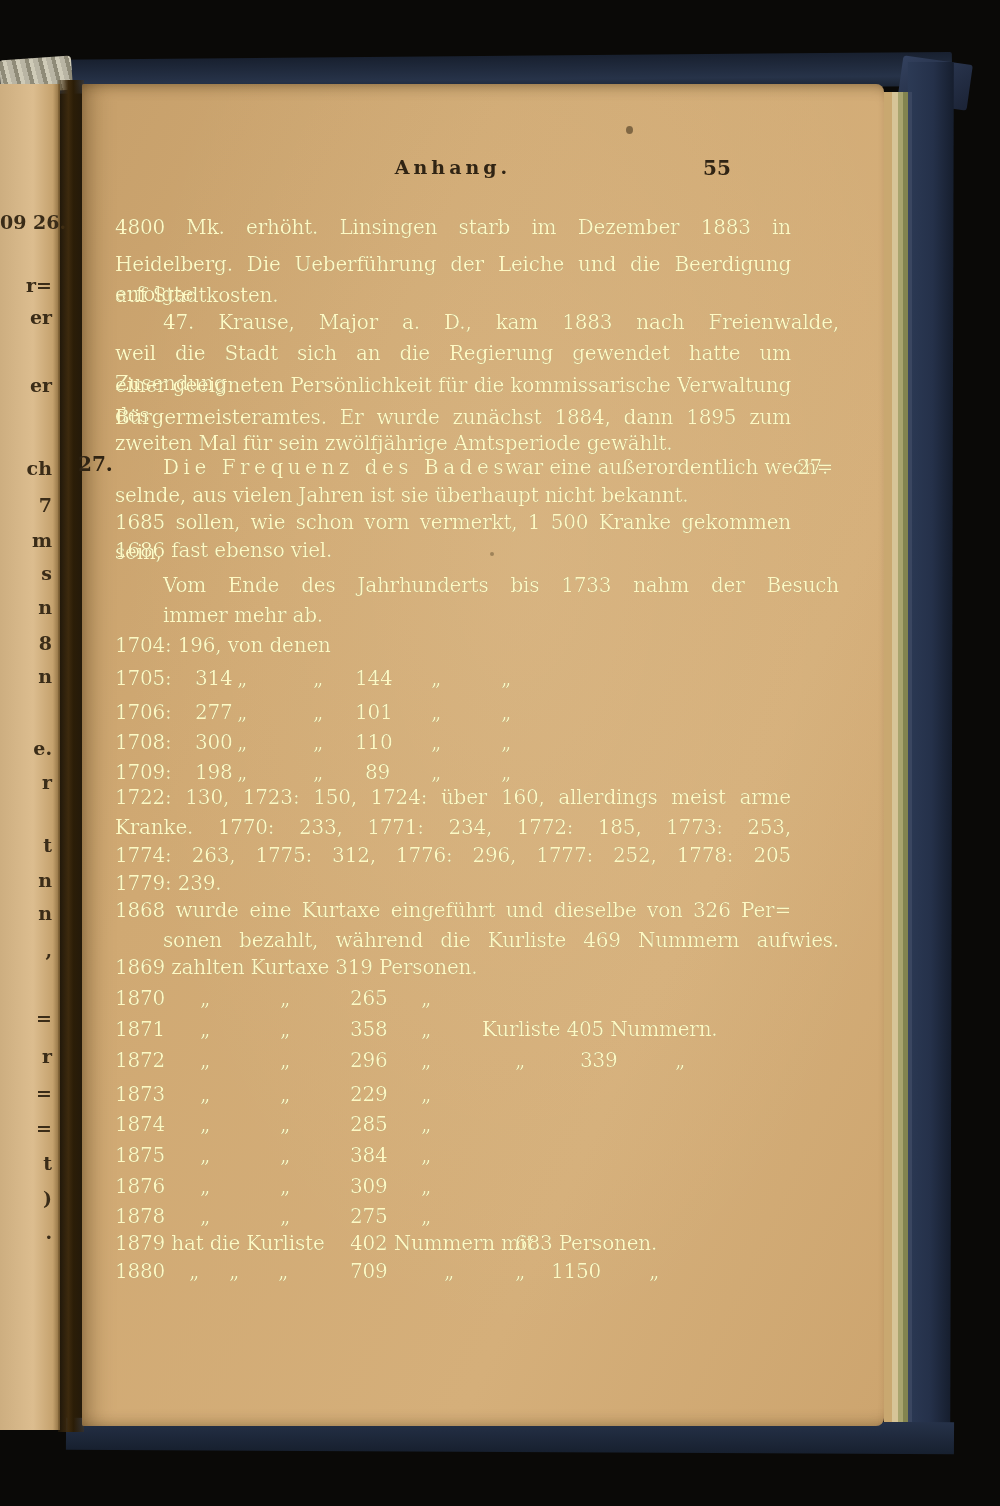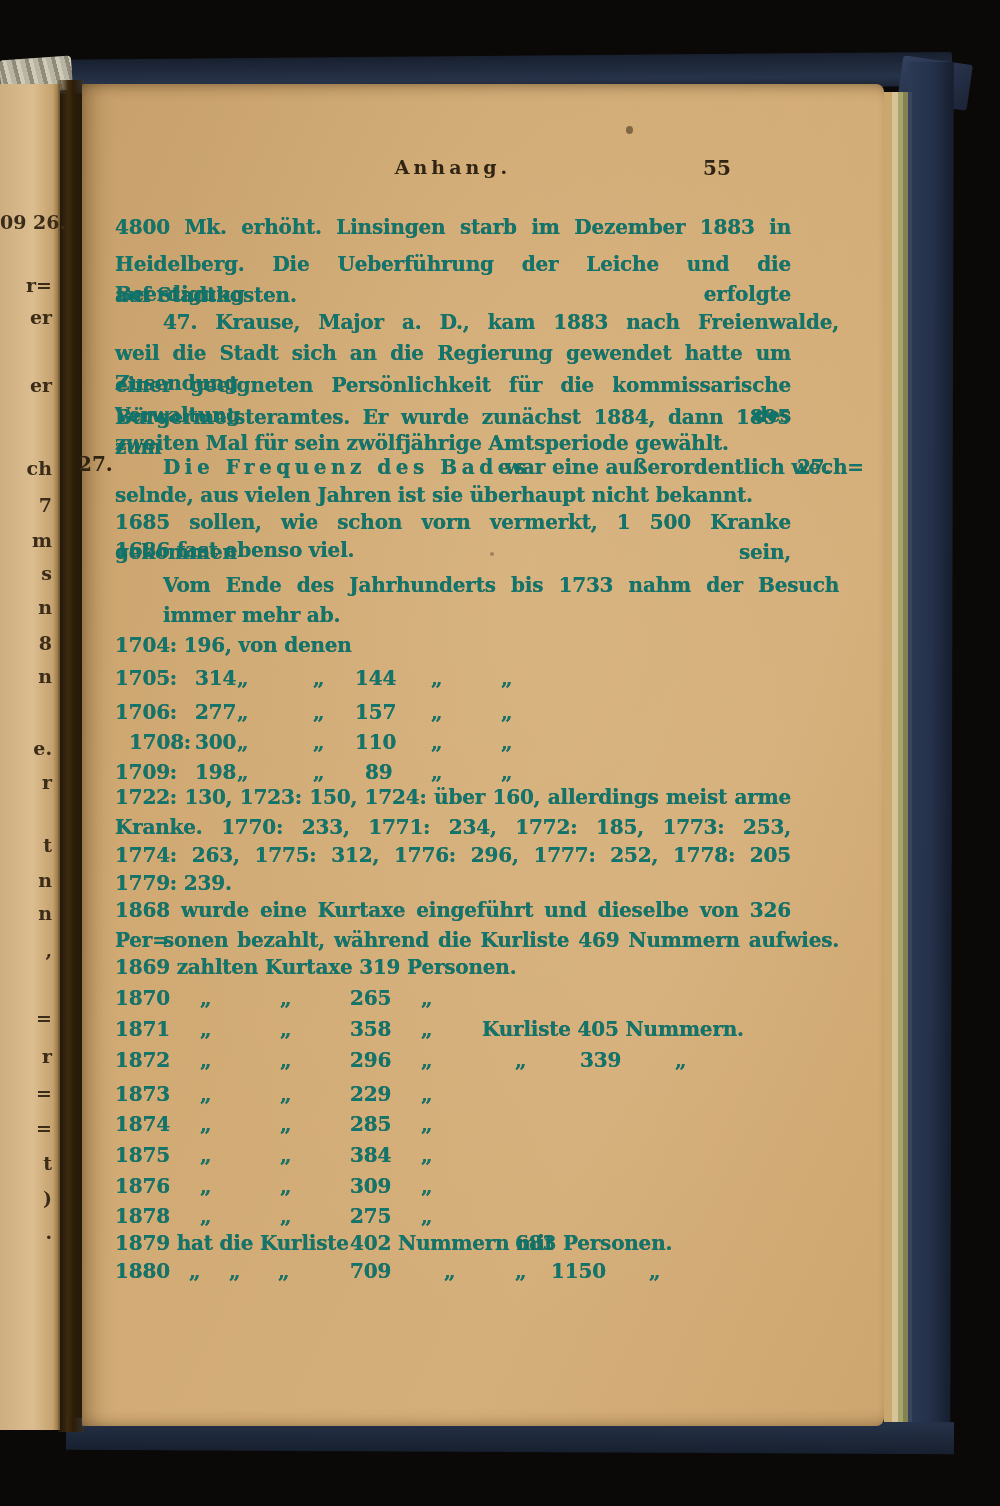--- a/index.html
+++ b/index.html
@@ -38,21 +38,21 @@
   .speck1{position:absolute;left:626px;top:126px;width:7px;height:8px;border-radius:50%;
           background:#6b5536;opacity:.8;}
   .speck2{position:absolute;left:490px;top:552px;width:4px;height:4px;border-radius:50%;
           background:#7a6340;opacity:.6;}
   .header-row{position:absolute;left:115px;top:156px;width:676px;height:30px;}
   .header-title{position:absolute;left:0;width:100%;text-align:center;
                 font-size:19px;font-weight:700;letter-spacing:4px;color:#302414;}
   .page-number{position:absolute;left:588px;top:0;font-size:20px;font-weight:700;color:#302414;}
   #textblock{position:absolute;left:115px;top:0;width:676px;height:1506px;}
   .line{position:absolute;left:0;width:676px;height:30px;line-height:30px;
-        font-size:20px;font-weight:700;letter-spacing:-0.2px;color:#0f766e;
+        font-size:20px;font-weight:400;letter-spacing:-0.2px;color:#fef9c3;
         white-space:pre;text-shadow:0 0 .5px rgba(48,36,20,.65);}
   .line.just{white-space:normal;text-align:justify;text-align-last:justify;text-justify:inter-word;}
   .seg{position:absolute;top:0;white-space:pre;}
   .seg.sp{letter-spacing:4.5px;}
   .margin-note{position:absolute;font-size:20px;font-weight:700;color:#302414;}
   #leftfrags{position:absolute;left:0;top:0;width:56px;height:1506px;}
   .frag{position:absolute;right:4px;width:52px;height:28px;line-height:28px;text-align:right;
         font-size:19px;font-weight:700;color:#3a2c18;white-space:pre;}
 </style>
 </head>
@@ -117,22 +117,22 @@
       <div class="line just" style="top: 402px;">Bürgermeisteramtes.  Er wurde zunächst 1884, dann 1895 zum</div>
       <div class="line" style="top: 428px;">zweiten Mal für sein zwölfjährige Amtsperiode gewählt.</div>
       <div class="line" style="top: 452px;"><span class="seg sp" style="left: 48px;">Die Frequenz des Bades</span><span class="seg" style="left: 390px;">war eine außerordentlich wech=</span><span class="seg" style="left: 682px;">27.</span></div>
       <div class="line" style="top: 480px;">selnde, aus vielen Jahren ist sie überhaupt nicht bekannt.</div>
       <div class="line just" style="top: 507px;">1685 sollen, wie schon vorn vermerkt, 1 500 Kranke gekommen sein,</div>
       <div class="line" style="top: 535px;">1686 fast ebenso viel.</div>
       <div class="line just" style="top: 570px; padding-left: 48px;">Vom Ende des Jahrhunderts bis 1733 nahm der Besuch</div>
       <div class="line" style="top: 600px; padding-left: 48px;">immer mehr ab.</div>
       <div class="line" style="top: 630px;"><span class="seg" style="left: 0px;">1704: 196, von denen</span></div>
       <div class="line" style="top: 663px;"><span class="seg" style="left: 0px;">1705:</span><span class="seg" style="left: 80px;">314</span><span class="seg" style="left: 122px;">„</span><span class="seg" style="left: 198px;">„</span><span class="seg" style="left: 240px;">144</span><span class="seg" style="left: 316px;">„</span><span class="seg" style="left: 386px;">„</span></div>
-      <div class="line" style="top: 697px;"><span class="seg" style="left: 0px;">1706:</span><span class="seg" style="left: 80px;">277</span><span class="seg" style="left: 122px;">„</span><span class="seg" style="left: 198px;">„</span><span class="seg" style="left: 240px;">157</span><span class="seg" style="left: 316px;">„</span><span class="seg" style="left: 386px;">„</span></div>
-      <div class="line" style="top: 727px;"><span class="seg" style="left: 14px; text-align: right;">1708:</span><span class="seg" style="left: 80px;">300</span><span class="seg" style="left: 122px;">„</span><span class="seg" style="left: 198px;">„</span><span class="seg" style="left: 240px;">110</span><span class="seg" style="left: 316px;">„</span><span class="seg" style="left: 386px;">„</span></div>
+      <div class="line" style="top: 697px;"><span class="seg" style="left: 0px;">1706:</span><span class="seg" style="left: 80px;">277</span><span class="seg" style="left: 122px;">„</span><span class="seg" style="left: 198px;">„</span><span class="seg" style="left: 240px;">101</span><span class="seg" style="left: 316px;">„</span><span class="seg" style="left: 386px;">„</span></div>
+      <div class="line" style="top: 727px;"><span class="seg" style="left: 0px; text-align: right;">1708:</span><span class="seg" style="left: 80px;">300</span><span class="seg" style="left: 122px;">„</span><span class="seg" style="left: 198px;">„</span><span class="seg" style="left: 240px;">110</span><span class="seg" style="left: 316px;">„</span><span class="seg" style="left: 386px;">„</span></div>
       <div class="line" style="top: 757px;"><span class="seg" style="left: 0px;">1709:</span><span class="seg" style="left: 80px;">198</span><span class="seg" style="left: 122px;">„</span><span class="seg" style="left: 198px;">„</span><span class="seg" style="left: 250px;">89</span><span class="seg" style="left: 316px;">„</span><span class="seg" style="left: 386px;">„</span></div>
       <div class="line just" style="top: 782px;">1722: 130,  1723: 150,  1724: über 160, allerdings meist arme</div>
       <div class="line just" style="top: 812px;">Kranke.   1770: 233,   1771: 234,   1772: 185,   1773: 253,</div>
       <div class="line just" style="top: 840px;">1774: 263,  1775: 312,  1776: 296,  1777: 252,  1778: 205</div>
       <div class="line" style="top: 868px;">1779: 239.</div>
       <div class="line just" style="top: 895px;">1868 wurde eine Kurtaxe eingeführt und dieselbe von 326 Per=</div>
       <div class="line just" style="top: 925px; padding-left: 48px;">sonen bezahlt, während die Kurliste 469 Nummern aufwies.</div>
       <div class="line" style="top: 952px;">1869 zahlten Kurtaxe 319 Personen.</div>
       <div class="line" style="top: 983px;"><span class="seg" style="left: 0px;">1870</span><span class="seg" style="left: 85px;">„</span><span class="seg" style="left: 165px;">„</span><span class="seg" style="left: 235px;">265</span><span class="seg" style="left: 306px;">„</span></div>
       <div class="line" style="top: 1014px;"><span class="seg" style="left: 0px;">1871</span><span class="seg" style="left: 85px;">„</span><span class="seg" style="left: 165px;">„</span><span class="seg" style="left: 235px;">358</span><span class="seg" style="left: 306px;">„</span><span class="seg" style="left: 367px;">Kurliste 405 Nummern.</span></div>

